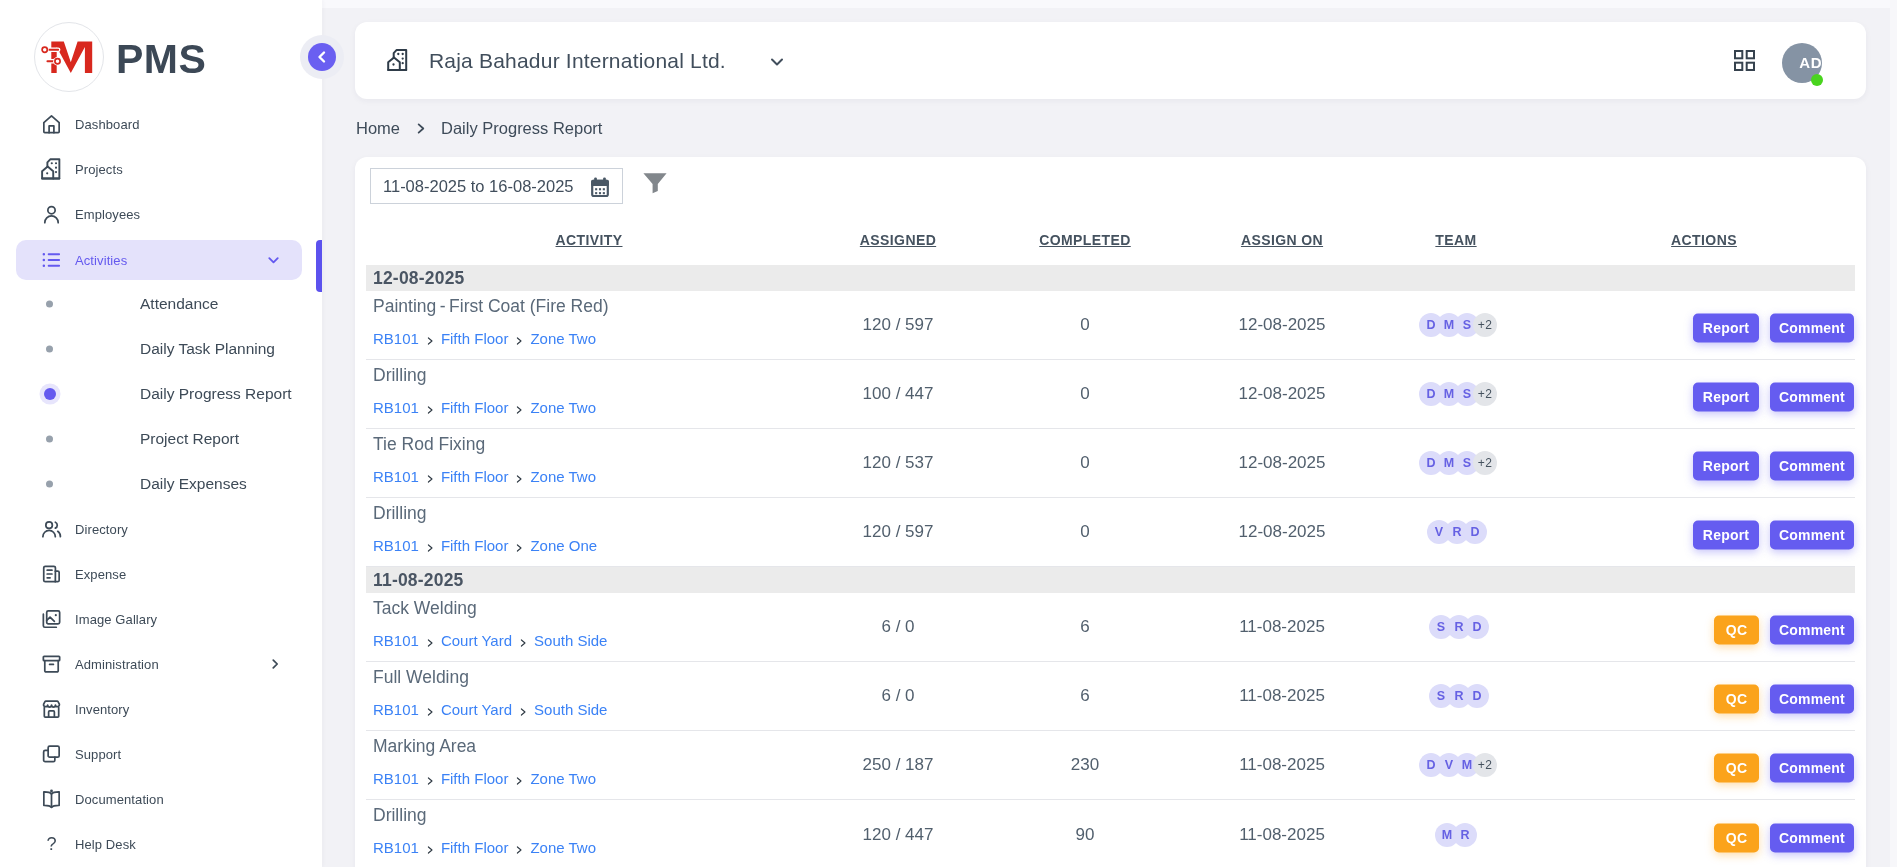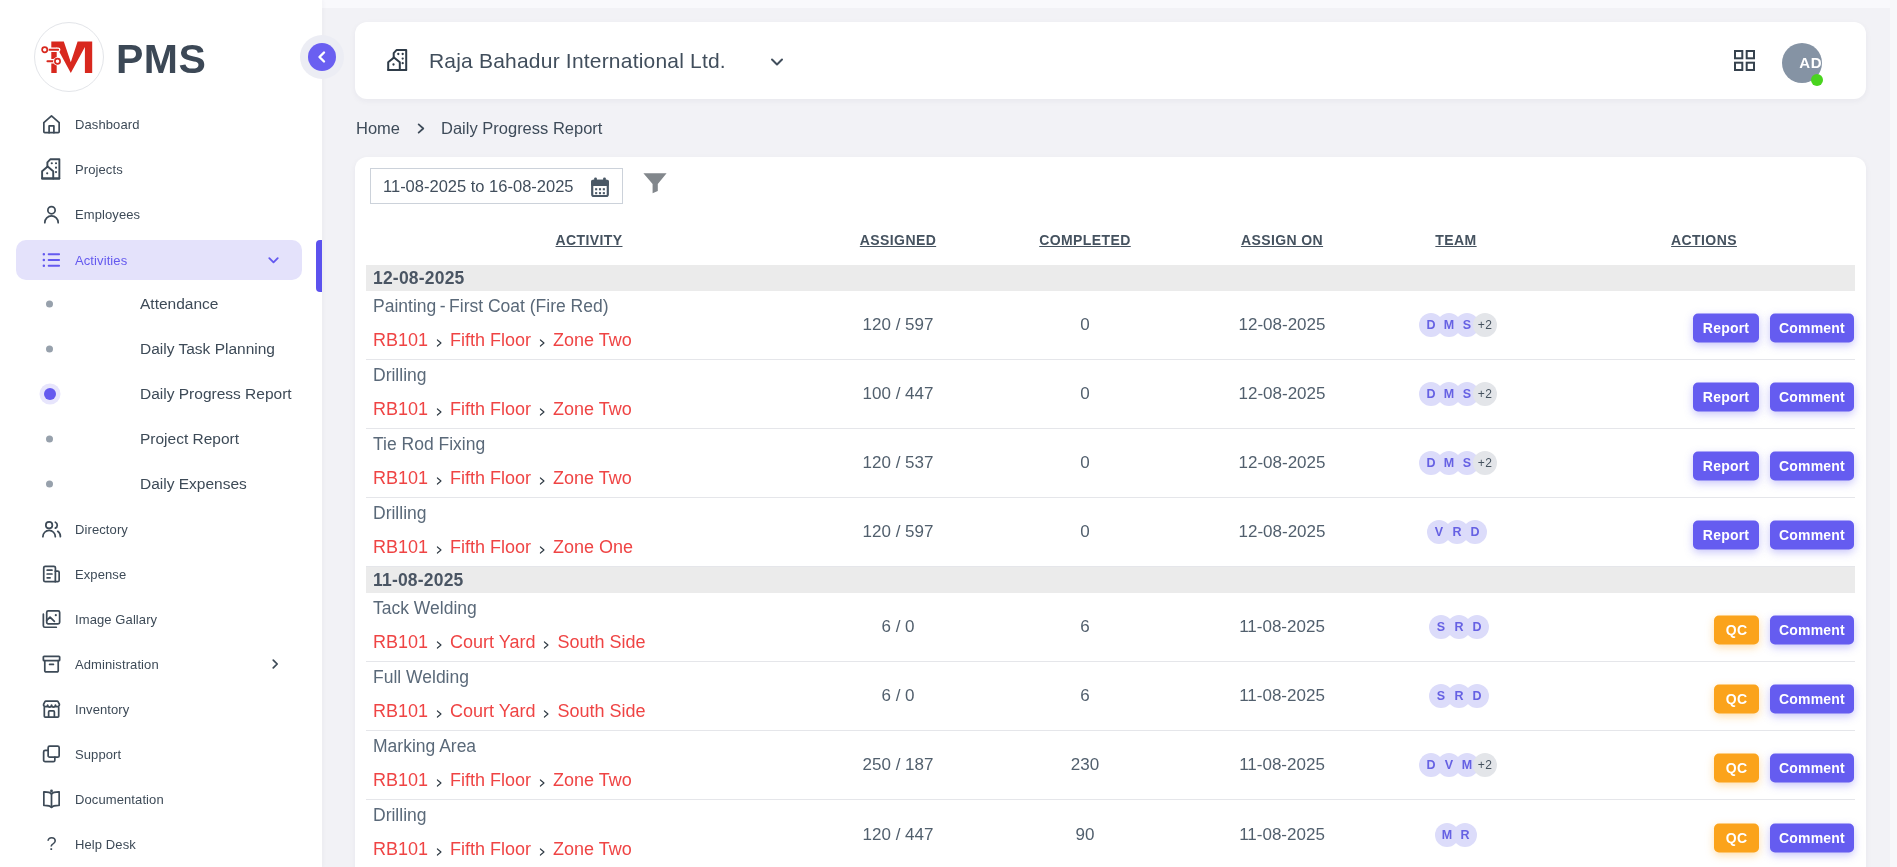--- a/index.html
+++ b/index.html
@@ -38,21 +38,21 @@
 #dateinput .tx { position:absolute; left:12px; top:50%; transform:translateY(-50%); font-size:16.5px; color:#414e5c; }
 #dateinput svg { position:absolute; right:12px; top:8px; }
 #funnel { position:absolute; left:288px; top:16px; }
 #thead { position:absolute; left:11px; top:68px; width:1489px; height:40px; }
 .th { position:absolute; top:7px; font-size:14px; font-weight:bold; color:#45525f; letter-spacing:0.4px; transform:translateX(-50%); white-space:nowrap;text-decoration:underline; }
 #tbody { position:absolute; left:11px; top:108px; width:1489px; }
 .band { position:relative; width:100%; height:26px; background:#ebebeb; }
 .band .tx { position:absolute; left:7px; top:50%; transform:translateY(-50%); font-size:17.5px; font-weight:bold; color:#4a5563; letter-spacing:0.2px; }
 .row { position:relative; width:100%; height:69px; border-bottom:1px solid #e5e6ea; }
 .row .t1 { position:absolute; left:7px; top:5px; font-size:17.5px; color:#5a6979; }
-.row .bc { position:absolute; left:7px; top:39px; font-size:18px; color:#ef4444; }
+.row .bc { position:absolute; left:7px; top:39px; font-size:15px; color:#3b82f6; }
 .row .bc .s { margin:0 7px; vertical-align:-0.5px; }
 .cell { position:absolute; top:50%; transform:translate(-50%,-50%); font-size:17px; color:#515f6d; white-space:nowrap; }
 .c-as { left:532px; } .c-co { left:719px; } .c-ao { left:916px; }
 .team { position:absolute; top:50%; transform:translateY(-50%); height:24px; display:flex; }
 .av { width:24px; height:24px; border-radius:50%; background:#dcdcfa; color:#6661e3; font-size:12.5px; font-weight:bold; text-align:center; line-height:24px; margin-left:-6px; }
 .av:first-child { margin-left:0; }
 .av.more { background:#e3e5e9; color:#45525f; font-size:12px; font-weight:500; letter-spacing:0.5px; }
 .btns { position:absolute; right:1px; top:calc(50% + 3px); transform:translateY(-50%); height:29px; display:flex; gap:11px; }
 .btn { height:29px; border-radius:5px; background:#655cf0; color:#fff; font-size:14px; font-weight:bold; text-align:center; line-height:29px; letter-spacing:0.2px; box-shadow:0 3px 8px rgba(101,92,240,0.35); }
 .btn.report { width:66px; }

